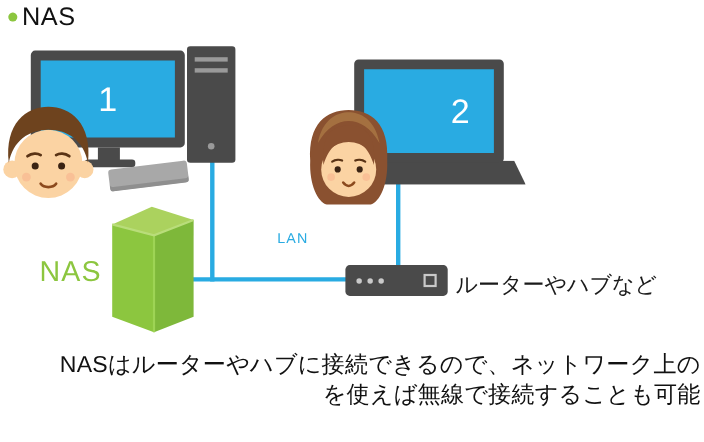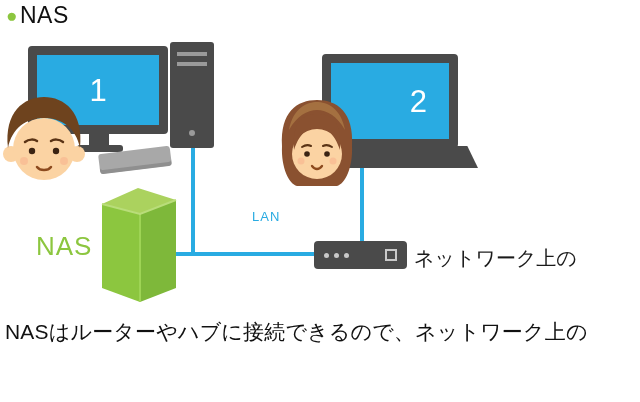--- a/index.html
+++ b/index.html
@@ -48,21 +48,21 @@
 
   
   .router { position:absolute; left:314px; top:241px; width:93px; height:28px; background:#4a4a4a;
             border-radius:4px; display:flex; align-items:center; padding:0 10px; gap:5px; }
   .router-dot { width:5px; height:5px; border-radius:50%; background:#c9c9c9; }
   .router-square { width:12px; height:12px; border:2px solid #c9c9c9; margin-left:auto; }
   .router-label { position:absolute; left:414px; top:245px; font-size:20px; color:#1a1a1a; }
 
   
   .caption { position:absolute; left:5px; top:318px; width:632px; font-size:21px; line-height:1.30;
-             color:#111; letter-spacing:0.2px; }
+             color:#111; letter-spacing:0.2px;text-align:right; }
 </style>
 </head>
 <body>
 
 <div class="page">
 
   <div class="title">
     <span class="bullet">●</span>
     <span>NAS</span>
   </div>
@@ -128,19 +128,20 @@
   <div class="nas-label">NAS</div>
 
   <div class="lan-label">LAN</div>
 
   <div class="router">
     <span class="router-dot"></span>
     <span class="router-dot"></span>
     <span class="router-dot"></span>
     <span class="router-square"></span>
   </div>
-  <div class="router-label">ネットワーク上の</div>
+  <div class="router-label">ルーターやハブなど</div>
 
   <div class="caption">
     <div>NASはルーターやハブに接続できるので、ネットワーク上の</div>
+    <div>を使えば無線で接続することも可能</div>
   </div>
 
 </div>
 
 </body></html>

